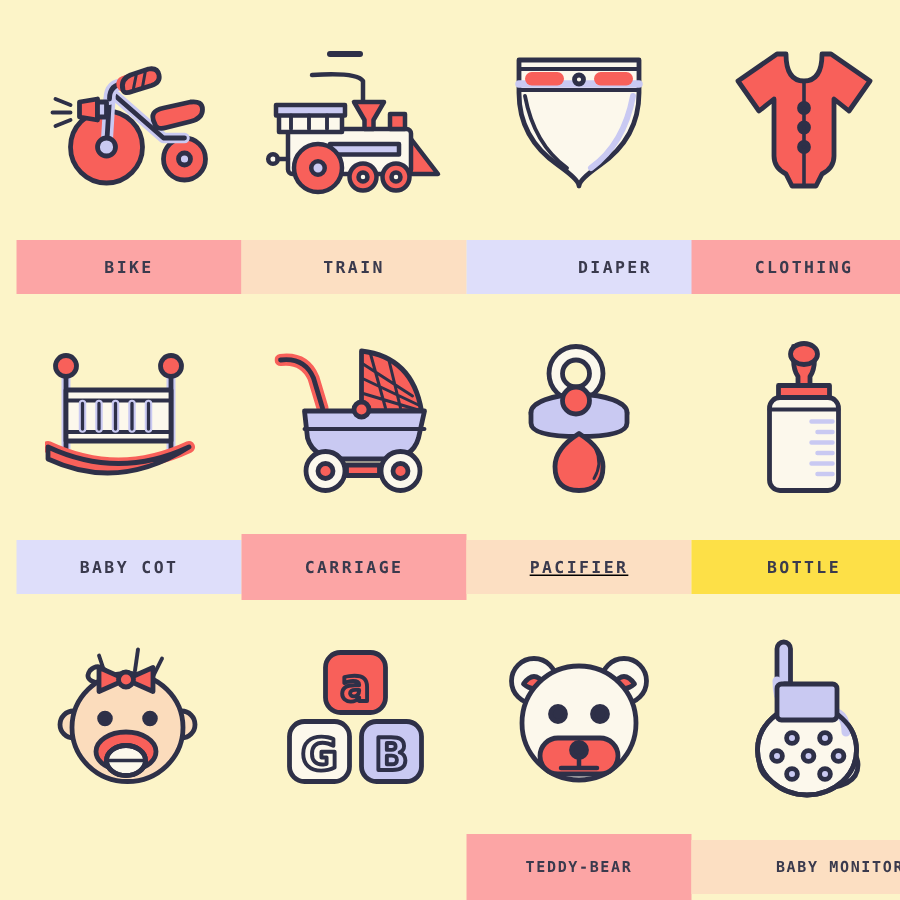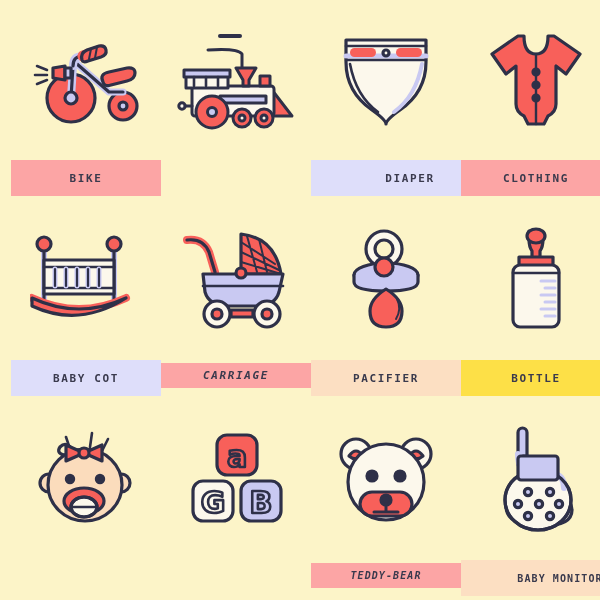--- a/index.html
+++ b/index.html
@@ -32,21 +32,21 @@
   .label-band{
     position:absolute;
     left:0;
     bottom:4px;
     width:150px;
     height:36px;
     display:flex;
     align-items:center;
     justify-content:center;
   }
-  .label-band.tall{height:25px;bottom:12px;font-style:italic;}
+  .label-band.tall{height:44px;bottom:0;}
   .label-text{
     font-family:"DejaVu Sans Mono","Liberation Mono",monospace;
     font-size:11px;
     font-weight:bold;
     letter-spacing:1.6px;
     color:#3a3a4d;
     white-space:nowrap;
   }
   .label-text.small{font-size:10px;letter-spacing:1.1px;}
 </style>
@@ -118,20 +118,23 @@
       <circle cx="36" cy="84" r="4.5" fill="#C9C9F2"></circle>
       <circle cx="66" cy="90" r="9" fill="#F8605A"></circle>
       <circle cx="66" cy="90" r="3" fill="#FCF8EC"></circle>
       <circle cx="88" cy="90" r="9" fill="#F8605A"></circle>
       <circle cx="88" cy="90" r="3" fill="#FCF8EC"></circle>
 
       <circle cx="6" cy="78" r="3.2" fill="#FCF8EC"></circle>
       <path d="M9 78 L16 78"></path>
     </g>
   </svg>
+      </div>
+      <div class="label-band" style="background: rgb(252, 223, 194);">
+        <span class="label-text">TRAIN</span>
       </div>
     </div>
     <div class="cell">
       <div class="icon-wrap">
   <svg width="96" height="100" viewBox="0 0 96 100">
     <g fill="none" stroke="#2E3048" stroke-width="3.2" stroke-linecap="round" stroke-linejoin="round">
       <path d="M8 10 L88 10 L88 32 Q88 62 62 80 Q48 90 48 94 Q48 90 34 80 Q8 62 8 32 Z" fill="#FCF8EC"></path>
       <path d="M8 16 L88 16" stroke-width="2.6"></path>
       <path d="M8 26 L88 26" stroke="#C9C9F2" stroke-width="5"></path>
       <path d="M8 30 L88 30" stroke-width="2.6"></path>
@@ -235,21 +238,21 @@
       <ellipse cx="42" cy="48" rx="32" ry="12" fill="#C9C9F2"></ellipse>
       <path d="M10 48 L10 55 Q10 64 42 64 Q74 64 74 55 L74 48" fill="#C9C9F2"></path>
 
       <circle cx="40" cy="40" r="9" fill="#F8605A"></circle>
 
       <path d="M42 62 Q26 72 26 84 Q26 100 42 100 Q58 100 58 84 Q58 72 42 62 Z" fill="#F8605A"></path>
       <path d="M53 72 Q58 82 52 92" stroke-width="2"></path>
     </g>
   </svg>
       </div>
-      <div class="label-band" style="background: rgb(252, 223, 194);">
+      <div class="label-band" style="background: rgb(252, 223, 194); text-decoration: underline;">
         <span class="label-text">PACIFIER</span>
       </div>
     </div>
     <div class="cell">
       <div class="icon-wrap">
   <svg width="70" height="106" viewBox="0 0 70 106">
     <g fill="none" stroke="#2E3048" stroke-width="3.2" stroke-linecap="round" stroke-linejoin="round">
 
       <path d="M28 4 Q42 4 42 12 Q42 20 39 24 L39 32 L31 32 L31 24 Q28 20 28 12 Z" fill="#F8605A"></path>
       <ellipse cx="35" cy="9" rx="9" ry="7" fill="#F8605A"></ellipse>

